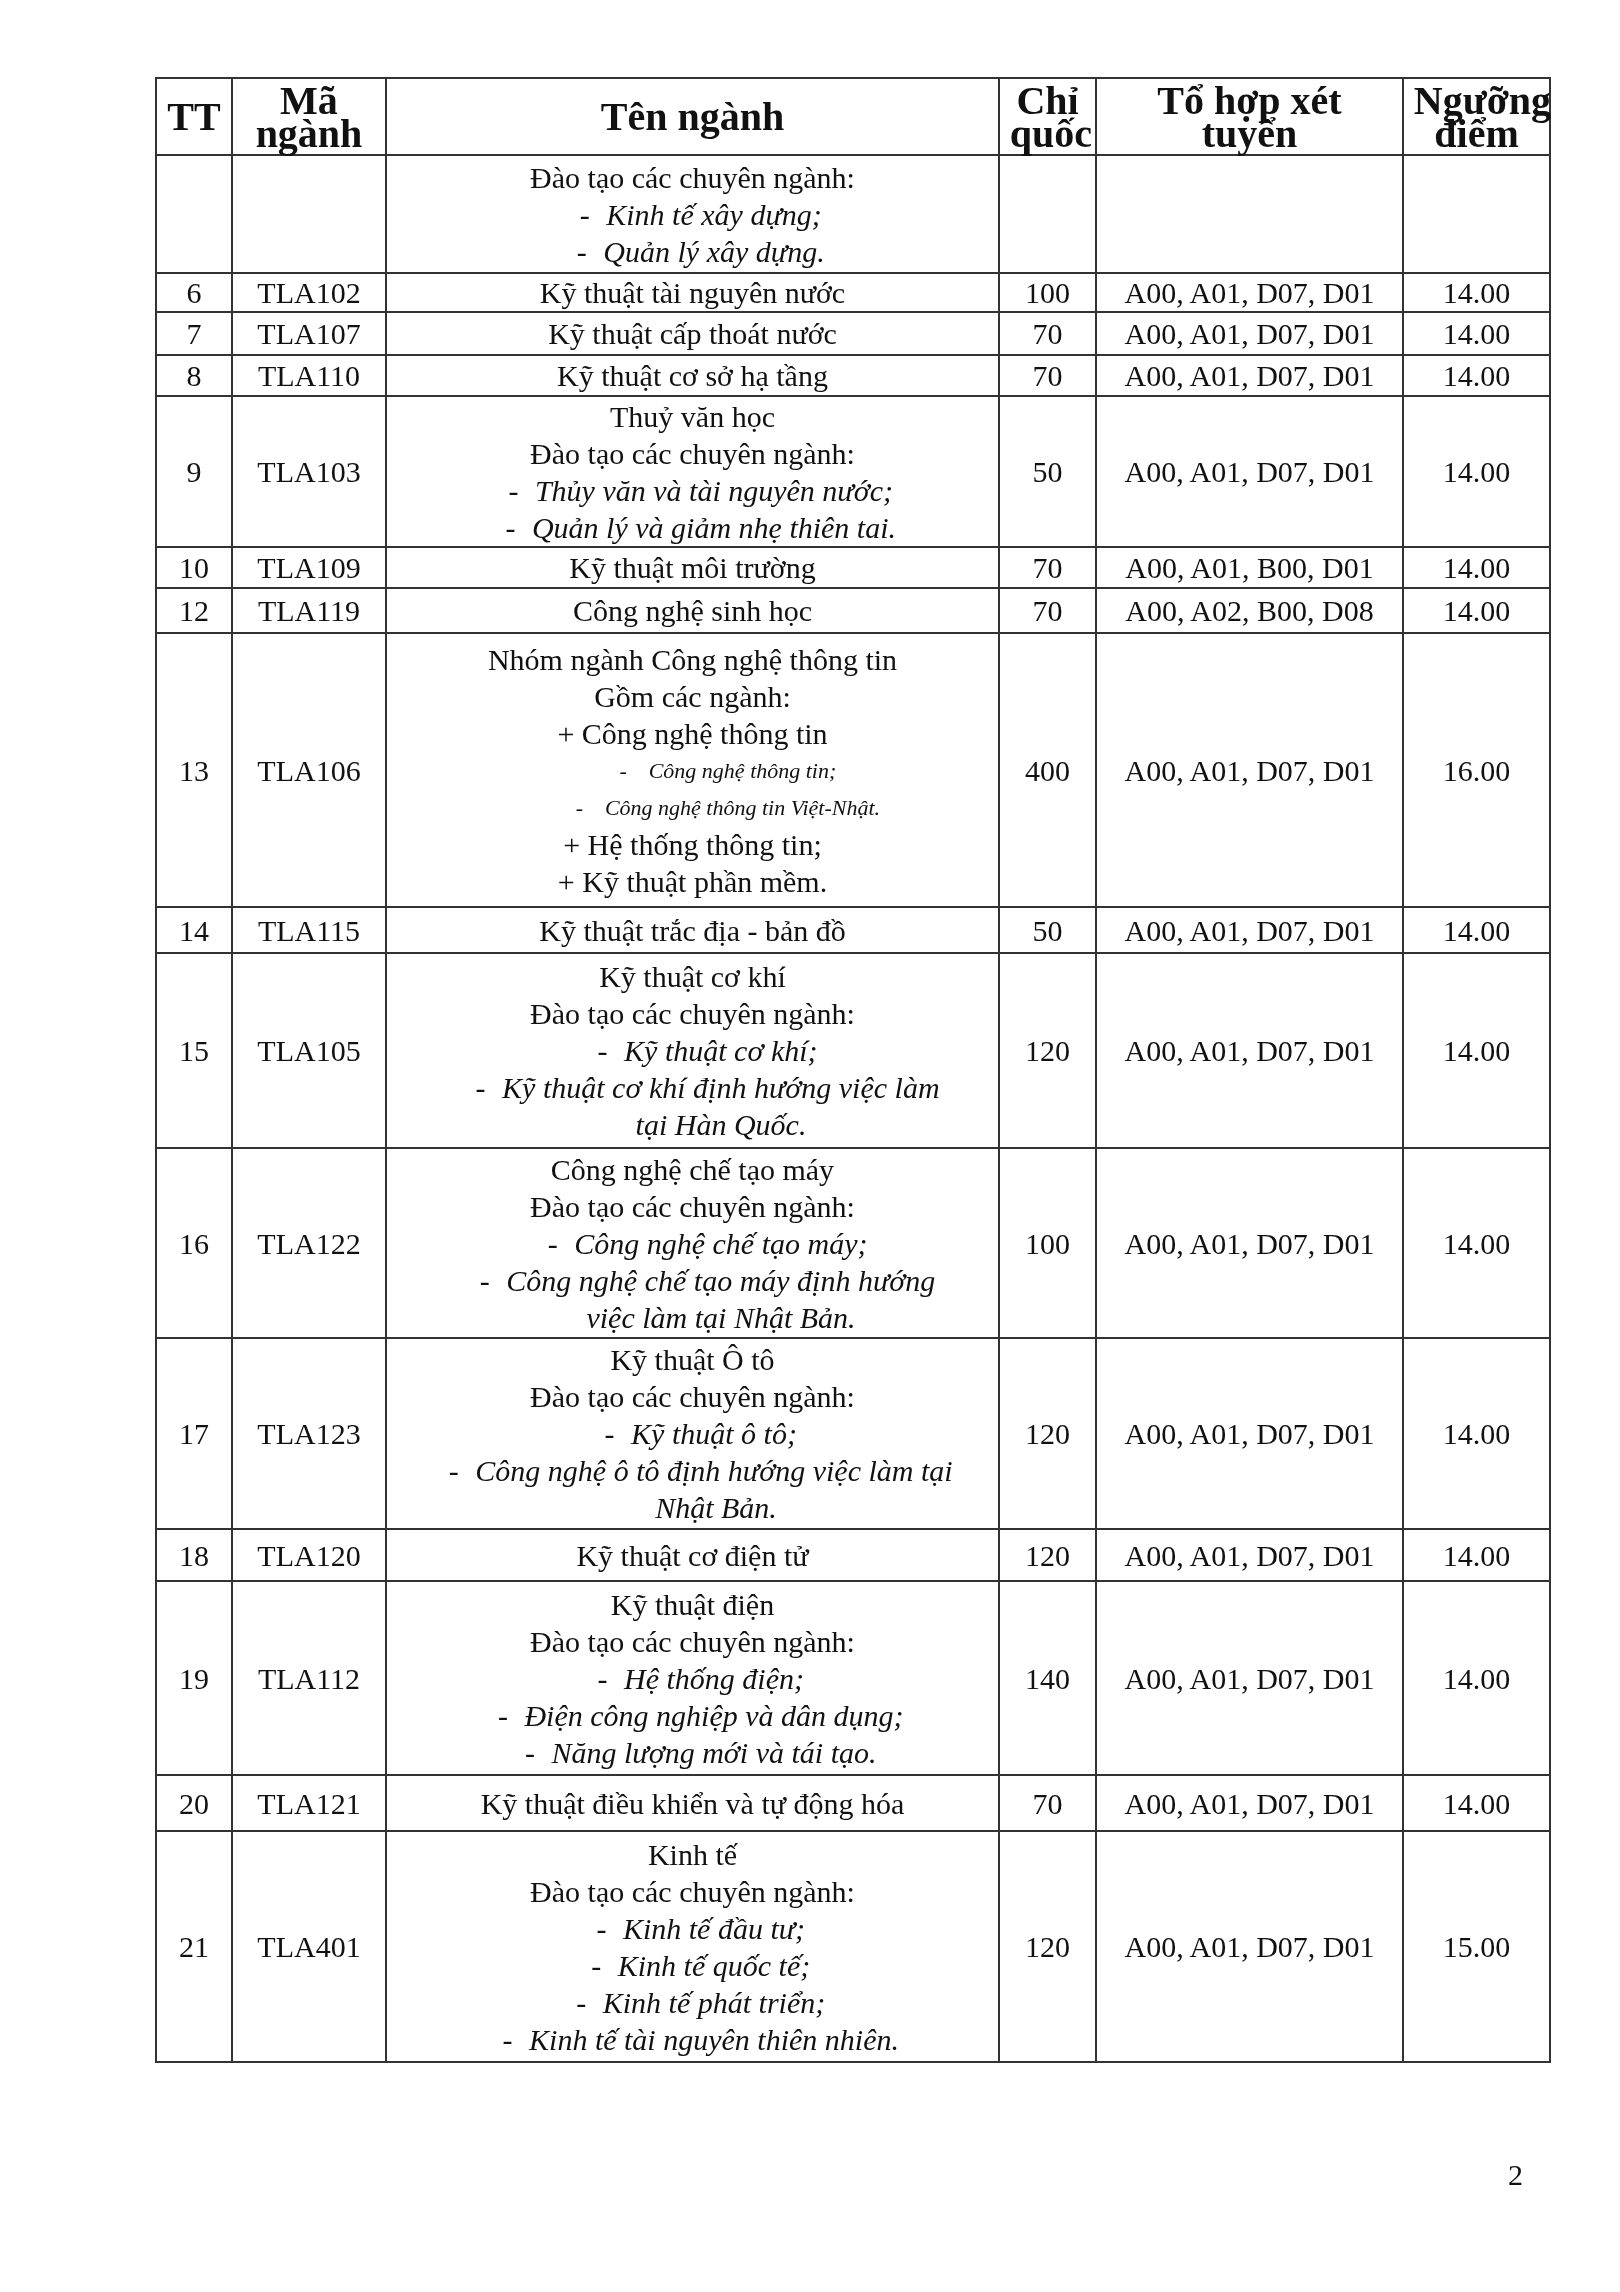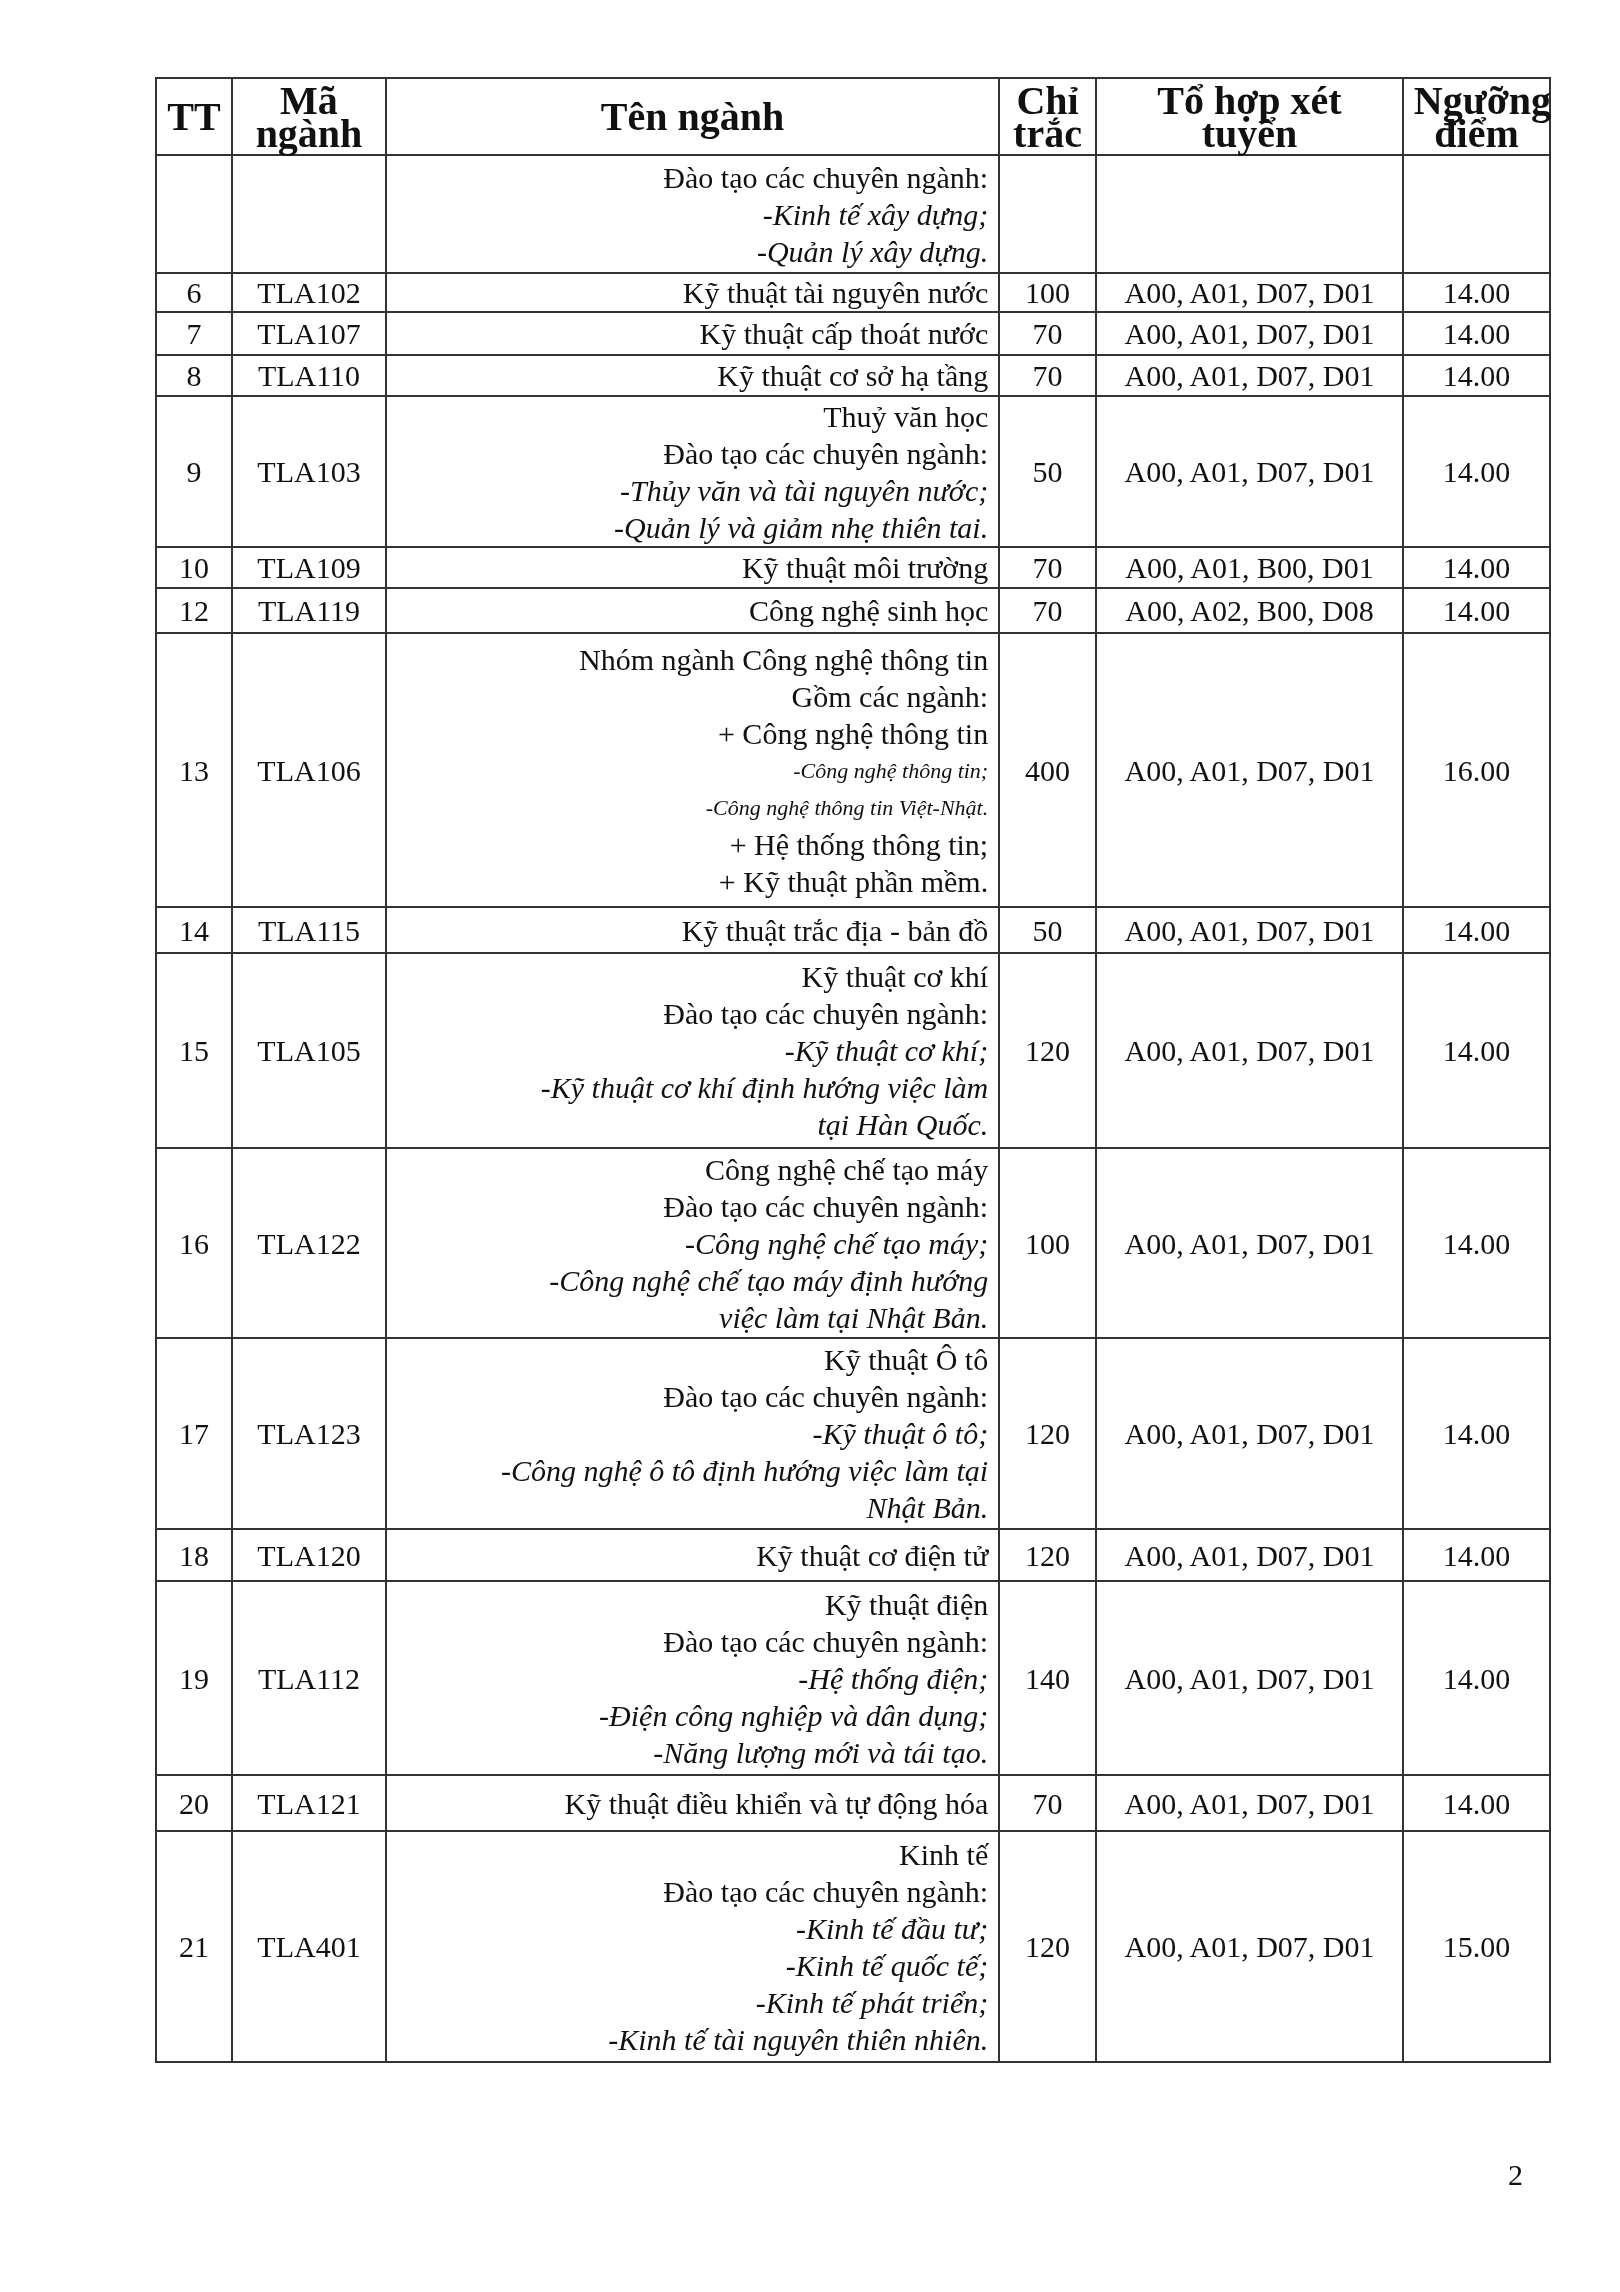--- a/index.html
+++ b/index.html
@@ -4,21 +4,21 @@
 <style>
   html, body { margin: 0; padding: 0; background: #ffffff; }
   body { width: 1620px; height: 2293px; position: relative; overflow: hidden;
          font-family: "Liberation Serif", "DejaVu Serif", serif; color: #111; }
   table.adm { position: absolute; left: 155px; top: 77px; border-collapse: collapse;
               table-layout: fixed; width: 1394px; }
   table.adm td, table.adm th { border: 2px solid #333; padding: 0 9.8px; vertical-align: middle;
               font-size: 30px; line-height: 37px; }
   table.adm th { font-weight: bold; text-align: center; line-height: 33px; font-size: 40px; }
   .c { text-align: center; }
-  .name-cell { text-align: right; padding-left: 11.8px; margin-top: 38px; }
+  .name-cell { text-align: center; padding-left: 11.8px; margin-top: 38px; }
   .ln { display: block; white-space: nowrap; }
   .sub { display: block; white-space: nowrap; font-style: italic; }
   .sub .dash { display: inline-block; font-style: normal; width: 43px; }
   .sub.ind1 .dash { width: 43px; padding-left: 0; }
   .sub.ind2 .dash { margin-left: 13.7px; width: 43px; }
   .sub.ind3 .dash { margin-left: 49px; width: 51px; }
   .sub.cont { padding-left: 57px; }
   .sub.cont2 { padding-left: 47px; }
   .sub.big { font-size: 22px; }
   .page-num { position: absolute; left: 1508px; top: 2158px; font-size: 30px; }
@@ -38,21 +38,21 @@
   <thead>
     <tr style="height:77px">
       <th>TT</th>
       <th>
         <span class="ln">Mã</span>
         <span class="ln">ngành</span>
       </th>
       <th>Tên ngành</th>
       <th>
         <span class="ln">Chỉ</span>
-        <span class="ln">trắc</span>
+        <span class="ln">quốc</span>
       </th>
       <th>Tổ hợp xét tuyển</th>
       <th>
         <span class="ln">Ngưỡng</span>
         <span class="ln">điểm</span>
       </th>
     </tr>
   </thead>
   <tbody>
 

